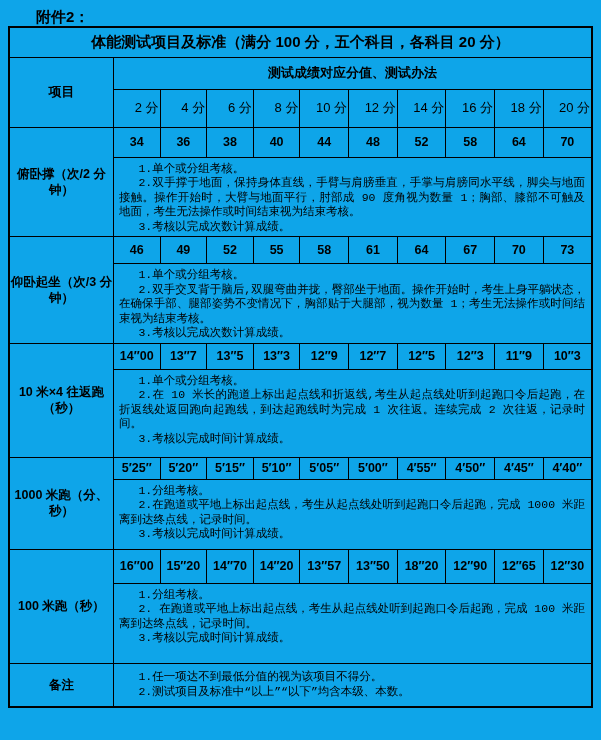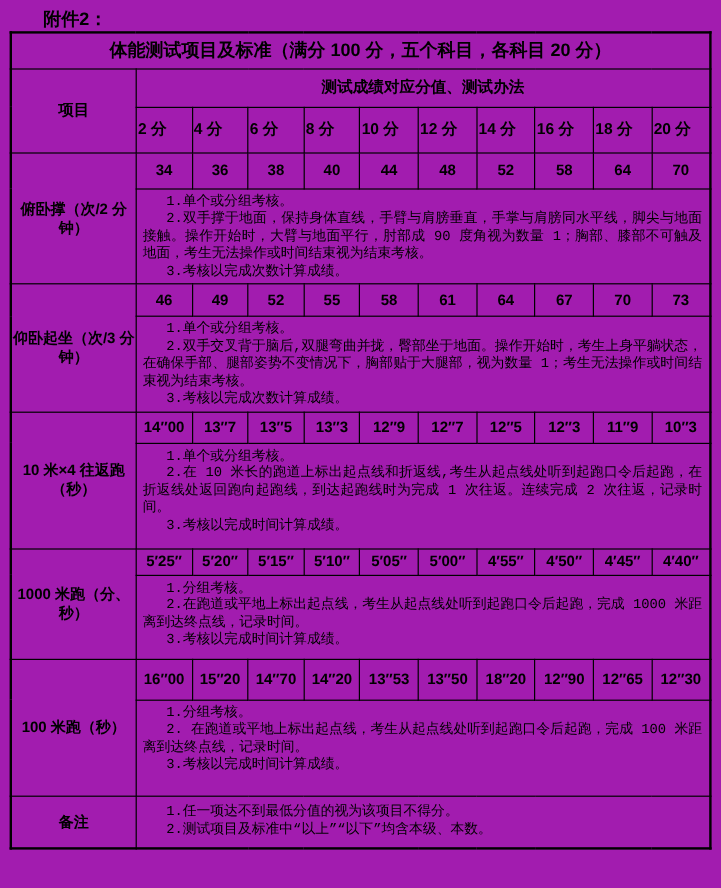--- a/index.html
+++ b/index.html
@@ -2,21 +2,21 @@
 <html><head>
 <meta charset="utf-8">
 <style>
   html, body { margin:0; padding:0; background:#ffffff; }
   .page {
     position: relative;
     width: 601px;
     height: 740px;
     box-sizing: border-box;
     padding: 8px 8px 4px 8px;
-    background: #a21caf;
+    background: #0ea5e9;
     color: #000000;
     font-family: "Liberation Sans", sans-serif;
     overflow: hidden;
   }
   .attachment {
     font-size: 15px;
     font-weight: bold;
     margin-left: 28px;
     line-height: 18px;
   }
@@ -46,22 +46,22 @@
     height: 30px;
   }
   td.hdr {
     text-align: center;
     font-weight: bold;
     font-size: 13px;
   }
   tr.hdr1 { height: 32px; }
   tr.hdr2 { height: 38px; }
   td.score-hdr {
-    text-align: left;
-    font-weight: bold;
+    text-align: right;
+    font-weight: normal;
     font-size: 13px;
     margin-left: 32px;
   }
   td.label {
     text-align: center;
     font-weight: bold;
     font-size: 12.5px;
     line-height: 16px;
     padding: 0 0;
   }
@@ -228,21 +228,21 @@
         <p>3.考核以完成时间计算成绩。</p>
       </td>
     </tr>
 
     <tr class="rnum5">
       <td class="label" rowspan="2">100 米跑（秒）</td>
       <td class="num">16″00</td>
       <td class="num">15″20</td>
       <td class="num">14″70</td>
       <td class="num">14″20</td>
-      <td class="num">13″53</td>
+      <td class="num">13″57</td>
       <td class="num">13″50</td>
       <td class="num">18″20</td>
       <td class="num">12″90</td>
       <td class="num">12″65</td>
       <td class="num">12″30</td>
     </tr>
     <tr class="rmeth5">
       <td class="method" colspan="10">
         <p>1.分组考核。</p>
         <p>2. 在跑道或平地上标出起点线，考生从起点线处听到起跑口令后起跑，完成 100 米距离到达终点线，记录时间。</p>

